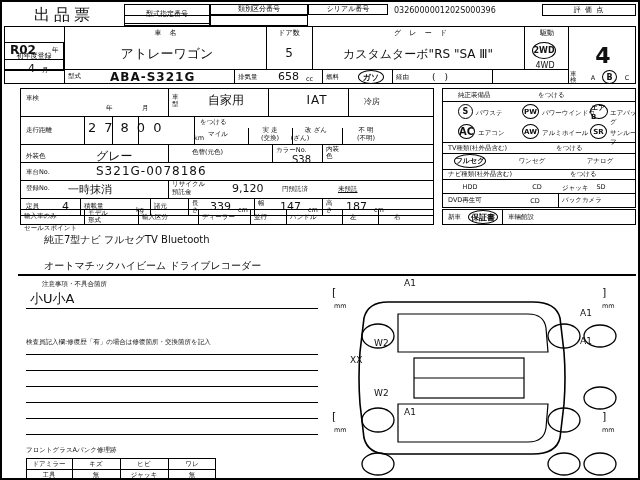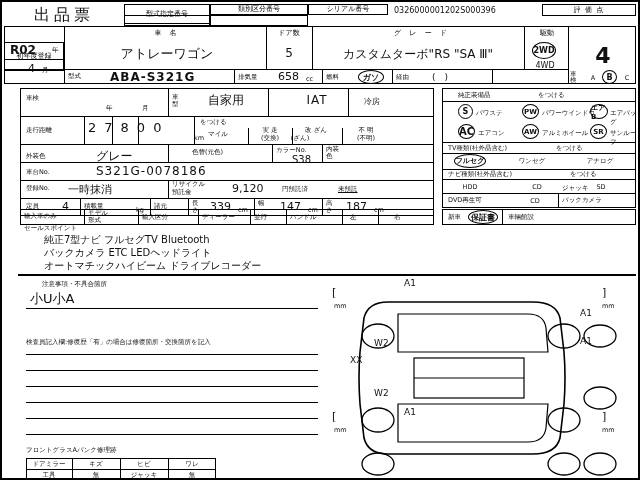--- a/index.html
+++ b/index.html
@@ -245,21 +245,20 @@
   <div class="line hline" style="left:440px;top:191px;width:194px;"></div>
 
   <div class="abs xs" style="left:446px;top:194px;">DVD再生可</div>
   <div class="abs ctr xs" style="left:518px;top:194px;width:30px;height:10px;">CD</div>
   <div class="line vline" style="left:556px;top:191px;height:15px;"></div>
   <div class="abs xs" style="left:560px;top:182px;">ジャッキ</div>
   <div class="abs xs" style="left:560px;top:194px;">バックカメラ</div>
 
   <div class="abs xs" style="left:22px;top:222px;">セールスポイント</div>
   <div class="abs mid" style="left:42px;top:231px;font-size:10px;">純正7型ナビ フルセグTV Bluetooth</div>
-  <div class="abs mid" style="left:42px;top:244px;font-size:10px;">バックカメラ ETC LEDヘッドライト</div>
   <div class="abs mid" style="left:42px;top:257px;font-size:10px;">オートマチックハイビーム ドライブレコーダー</div>
 
   <div class="line hline" style="left:16px;top:272px;width:618px;height:2px;"></div>
 
   <div class="abs xs" style="left:40px;top:278px;">注意事項・不具合箇所</div>
   <div class="abs" style="left:28px;top:288px;font-size:13px;">小U小A</div>
   <div class="line hline" style="left:24px;top:306px;width:292px;"></div>
 
   <div class="abs xs" style="left:24px;top:336px;">検査員記入欄:修復歴「有」の場合は修復箇所・交換箇所を記入</div>
   <div class="line hline" style="left:24px;top:352px;width:292px;"></div>

